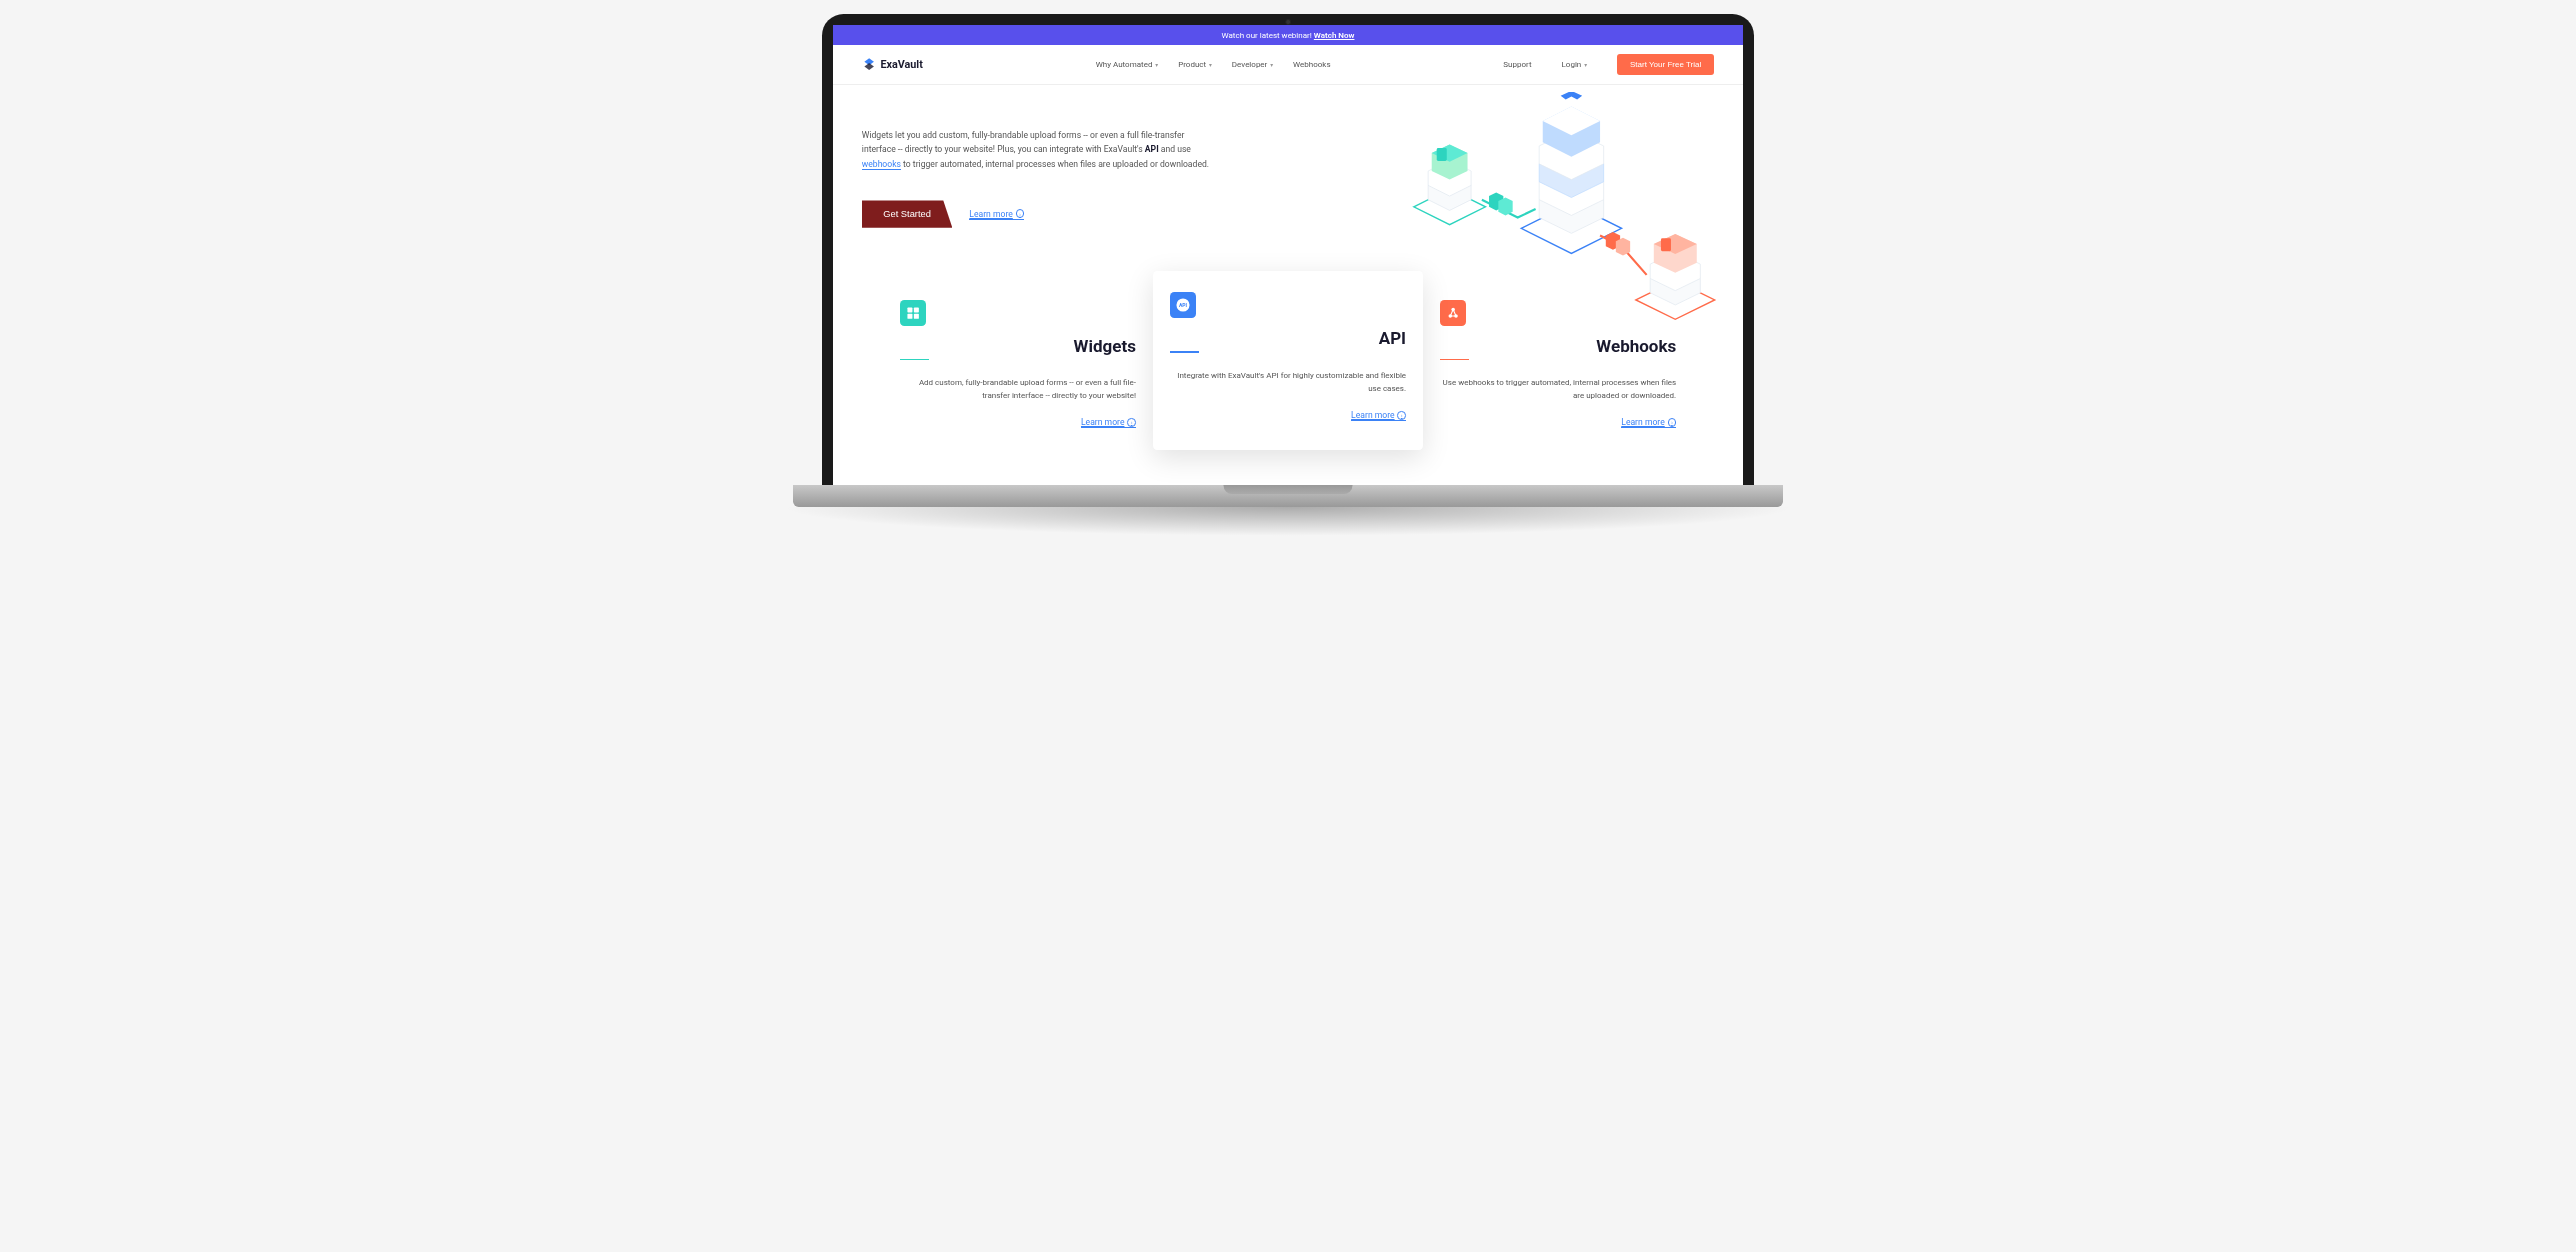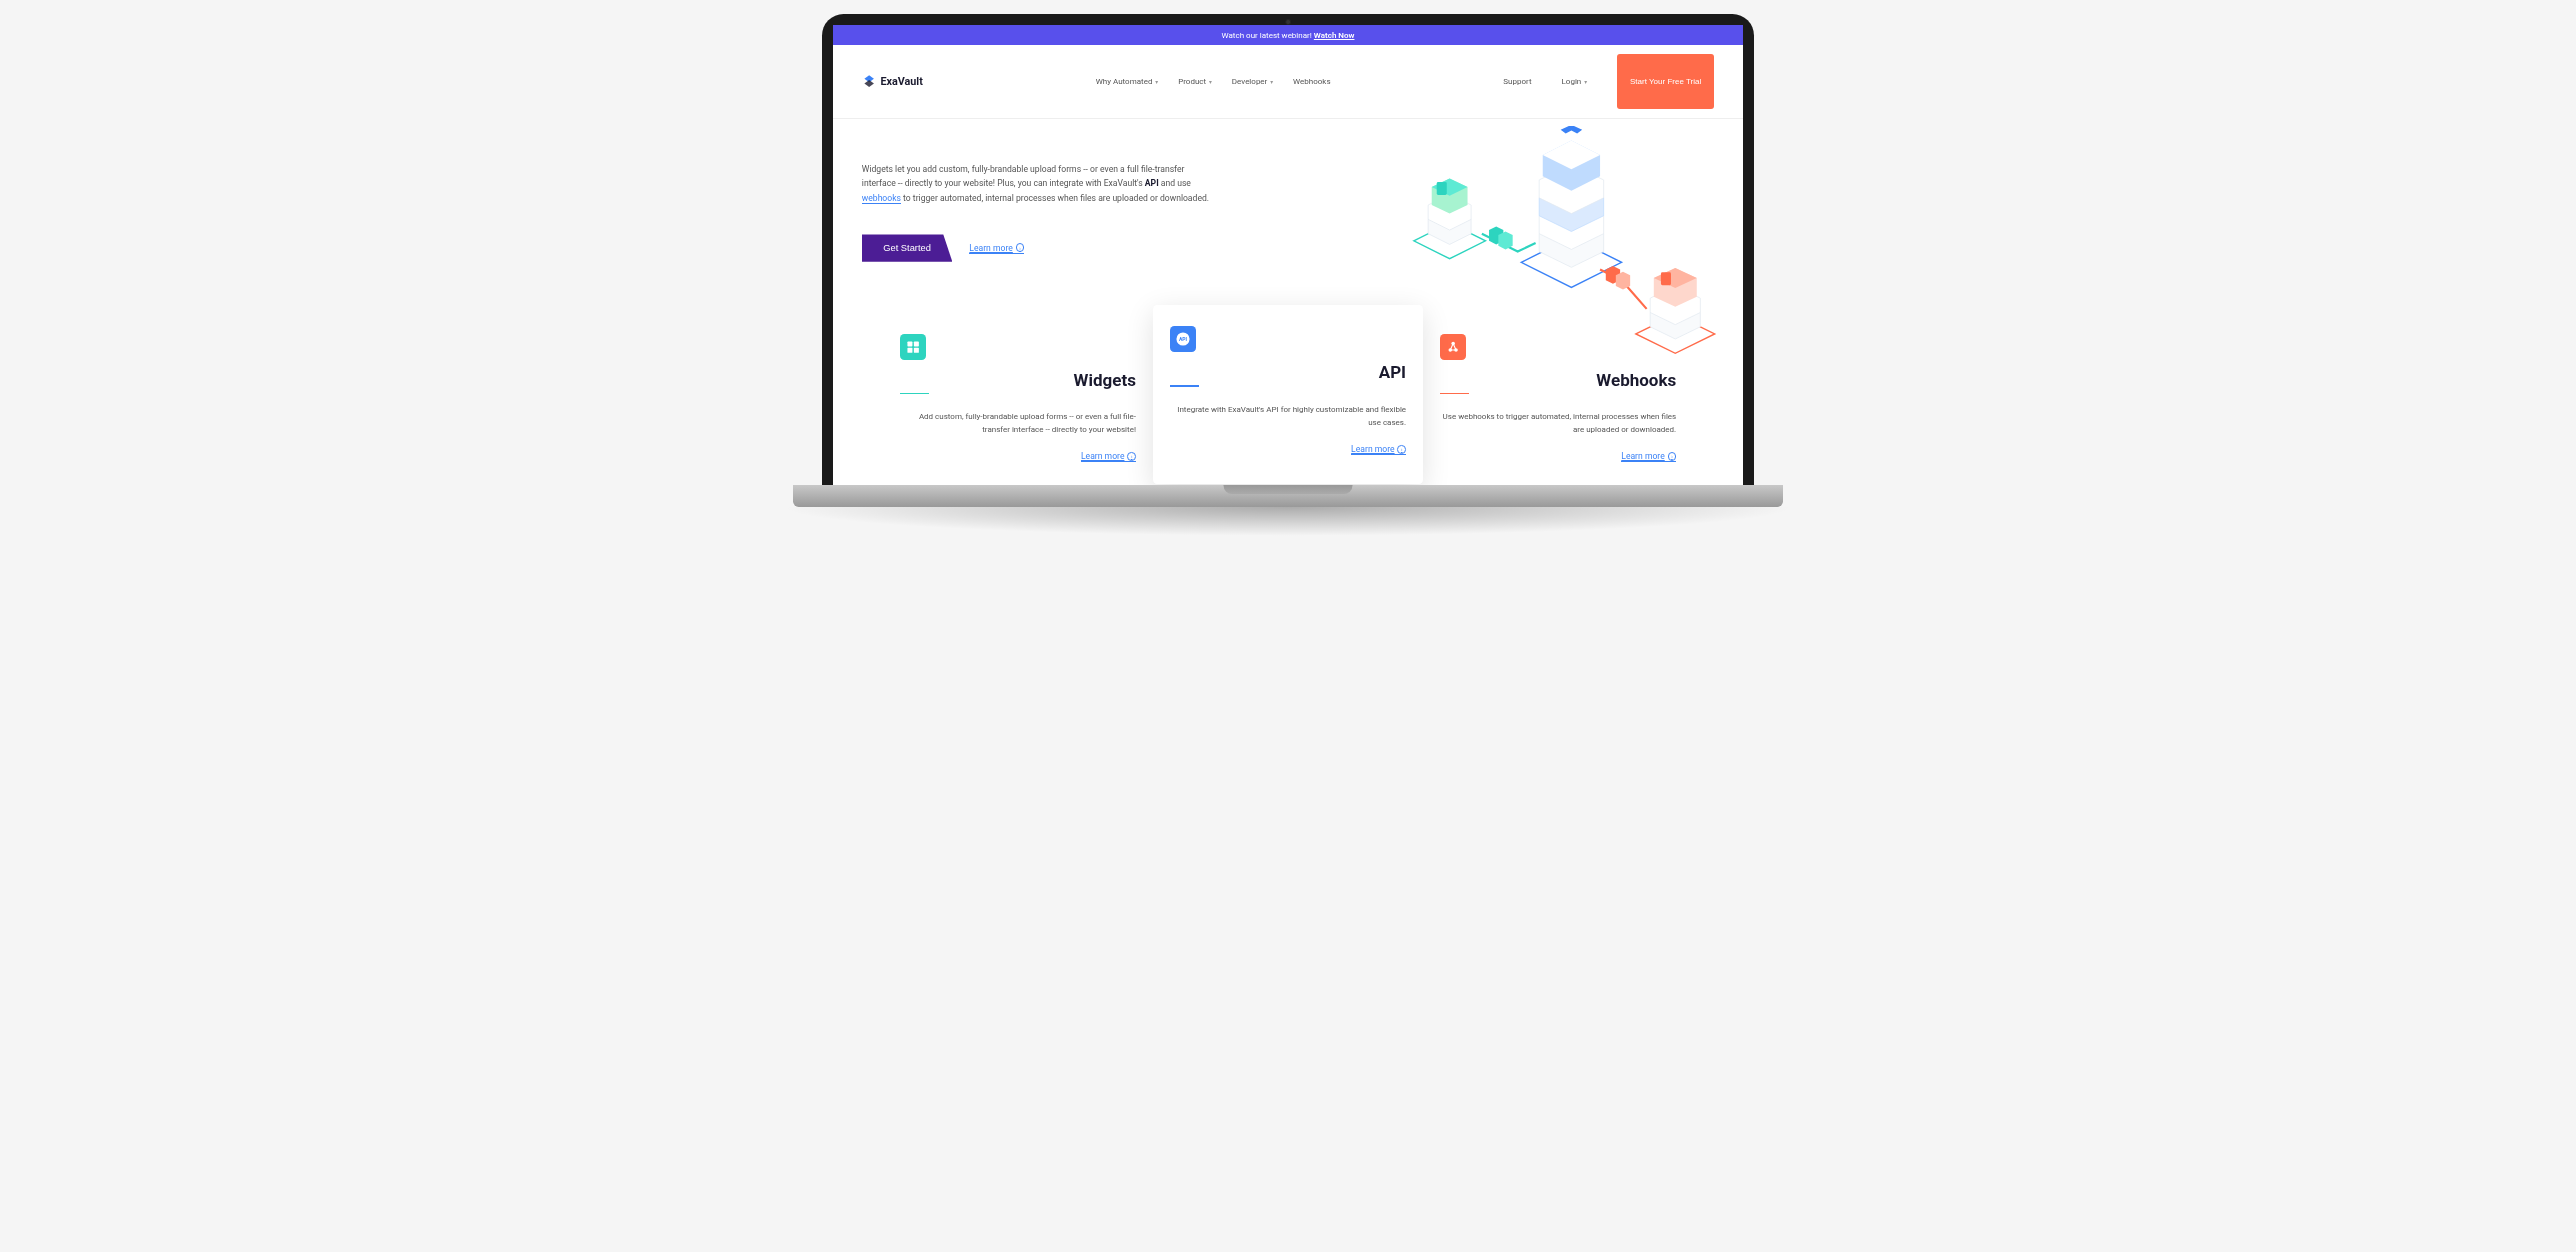--- a/index.html
+++ b/index.html
@@ -16,31 +16,31 @@
 .announce-bar { background: #5850ec; color: #fff; text-align: center; padding: 5.7px; font-size: 8px; }
 .announce-bar a { color: #fff; text-decoration: underline; font-weight: 600; }
 
 
 .header { display: flex; align-items: center; justify-content: space-between; padding: 8.6px 29px; border-bottom: 0.7px solid #eee; background: #fff; }
 .logo { display: flex; align-items: center; gap: 4.3px; font-weight: 700; font-size: 10.8px; color: #1a1a2e; }
 .logo-icon { width: 14.3px; height: 14.3px; }
 .nav-main { display: flex; gap: 20px; }
 .nav-item { font-size: 8px; color: #555; cursor: pointer; display: flex; align-items: center; gap: 2.9px; }
 .nav-right { display: flex; align-items: center; gap: 30px; }
-.btn-cta { background: #ff6b4a; color: #fff; padding: 23px 13px; border-radius: 2.9px; font-size: 8px; font-weight: 500; cursor: pointer; border: none; }
+.btn-cta { background: #ff6b4a; color: #fff; padding: 6px 13px; border-radius: 2.9px; font-size: 8px; font-weight: 500; cursor: pointer; border: none; }
 .chev { font-size: 5.7px; opacity: 0.6; }
 
 
 .hero { padding: 43px 29px 21.5px; position: relative; }
 .hero h1 { font-size: 18.6px; font-weight: 700; color: #1a1a2e; margin-bottom: 21.5px; }
 .hero-text { font-size: 8.6px; color: #555; line-height: 1.7; max-width: 351px; margin-bottom: 29px; }
 .hero-text .bold { font-weight: 700; color: #1a1a2e; }
 .hero-text .link-blue { color: #3b82f6; border-bottom: 0.7px solid #3b82f6; }
 .hero-actions { display: flex; align-items: center; gap: 17px; }
-.btn-primary { background: #4c1d95; color: #fff; padding: 8.6px 21.5px; font-size: 9.3px; border: none; clip-path: polygon(0 0, 90% 0, 100% 100%, 0 100%); cursor: pointer; }
+.btn-primary { background: #7f1d1d; color: #fff; padding: 8.6px 21.5px; font-size: 9.3px; border: none; clip-path: polygon(0 0, 90% 0, 100% 100%, 0 100%); cursor: pointer; }
 .link-learn { color: #3b82f6; font-size: 8.6px; border-bottom: 0.7px solid #3b82f6; cursor: pointer; display: inline-flex; align-items: center; gap: 2.9px; text-decoration: underline; }
 .circ-arrow { display: inline-flex; width: 8.6px; height: 8.6px; border: 0.7px solid #3b82f6; border-radius: 50%; align-items: center; justify-content: center; font-size: 5px; }
 
 .hero-graphic { position: absolute; right: 14.3px; top: 7.2px; width: 351px; height: 244px; }
 
 
 .cards { display: flex; gap: 0; padding: 0 50px; margin-top: 29px; text-align: right; }
 .card { flex: 1; padding: 21.5px 17px; background: #fff; }
 .card.elevated { box-shadow: 0 7.2px 29px rgba(0,0,0,0.12); border-radius: 4.3px; position: relative; z-index: 2; margin-top: -7.2px; }
 .card-icon { width: 26px; height: 26px; border-radius: 4.3px; display: flex; align-items: center; justify-content: center; margin-bottom: 10px; }

